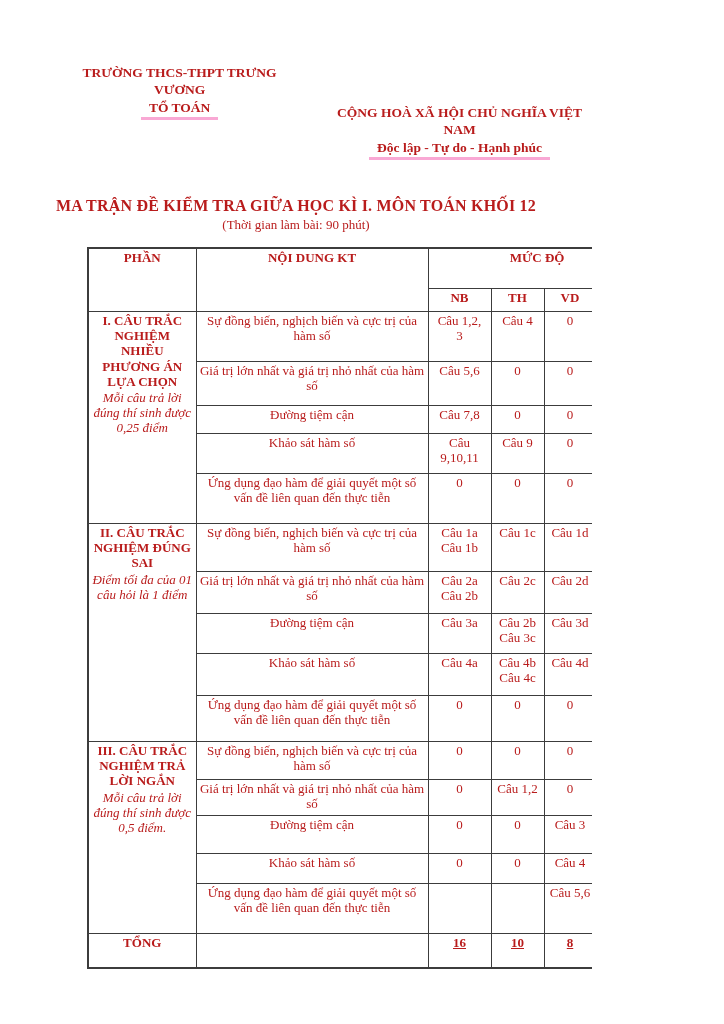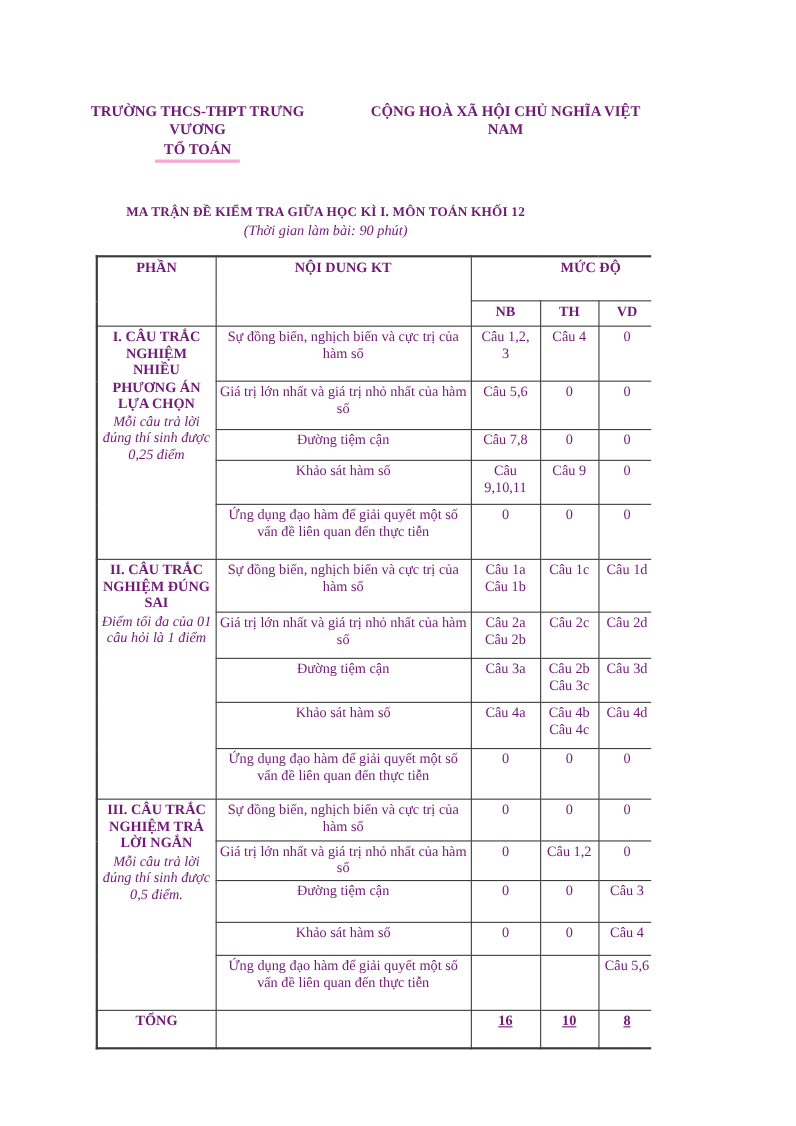--- a/index.html
+++ b/index.html
@@ -1,33 +1,33 @@
 <!DOCTYPE html>
 <html><head>
 <meta charset="utf-8">
 <style>
   html, body { margin: 0; padding: 0; background: #ffffff; }
   .page {
-    width: 592px; height: 1024px; background: #ffffff; color: #701a75;
+    width: 592px; height: 1024px; background: #ffffff; color: #b91c1c;
     font-family: "Liberation Serif", "DejaVu Serif", serif;
-    box-sizing: border-box; padding-top: 92px; overflow: hidden;
+    box-sizing: border-box; padding-top: 64px; overflow: hidden;
   }
   .head-row { display: flex; align-items: flex-start; }
   .head-left { width: 292px; margin-left: 58px; text-align: center; }
-  .head-right { width: 318px; margin-left: 26px; text-align: center; }
+  .head-right { width: 318px; margin-left: 26px; text-align: center; margin-top: 40px; }
   .head-line { font-weight: bold; font-size: 13.5px; line-height: 1.28; }
   .underlined {
     display: inline-block; border-bottom: 3px solid #f9a8d4;
     padding: 0 8px 1px 8px;
   }
   .doc-title {
-    margin-top: 37px; text-align: center; font-weight: bold; font-size: 12px;
+    margin-top: 37px; text-align: center; font-weight: bold; font-size: 16px;
     letter-spacing: 0.2px;
   }
-  .doc-subtitle { margin-top: 2px; text-align: center; font-size: 13px; font-style: italic; }
+  .doc-subtitle { margin-top: 2px; text-align: center; font-size: 13px; }
 
   table.matrix {
     margin: 14px 0 0 87px; width: 616px; table-layout: fixed;
     border-collapse: collapse; font-size: 13px;
     border: 2px solid #3c3c3c;
   }
   table.matrix td {
     border: 1px solid #3c3c3c; padding: 1px 3px; text-align: center;
     vertical-align: top; line-height: 1.16; overflow: hidden;
     word-wrap: break-word;
@@ -45,20 +45,21 @@
 
 <div class="page">
 
   <div class="head-row">
     <div class="head-left">
       <div class="head-line">TRƯỜNG THCS-THPT TRƯNG VƯƠNG</div>
       <div class="head-line"><span class="underlined">TỔ TOÁN</span></div>
     </div>
     <div class="head-right">
       <div class="head-line">CỘNG HOÀ XÃ HỘI CHỦ NGHĨA VIỆT NAM</div>
+      <div class="head-line"><span class="underlined">Độc lập - Tự do - Hạnh phúc</span></div>
     </div>
   </div>
 
   <div class="doc-title">MA TRẬN ĐỀ KIỂM TRA GIỮA HỌC KÌ I. MÔN TOÁN KHỐI 12</div>
   <div class="doc-subtitle">(Thời gian làm bài: 90 phút)</div>
 
   <table class="matrix">
     <colgroup>
       <col style="width:108px">
         <col style="width:232px">

